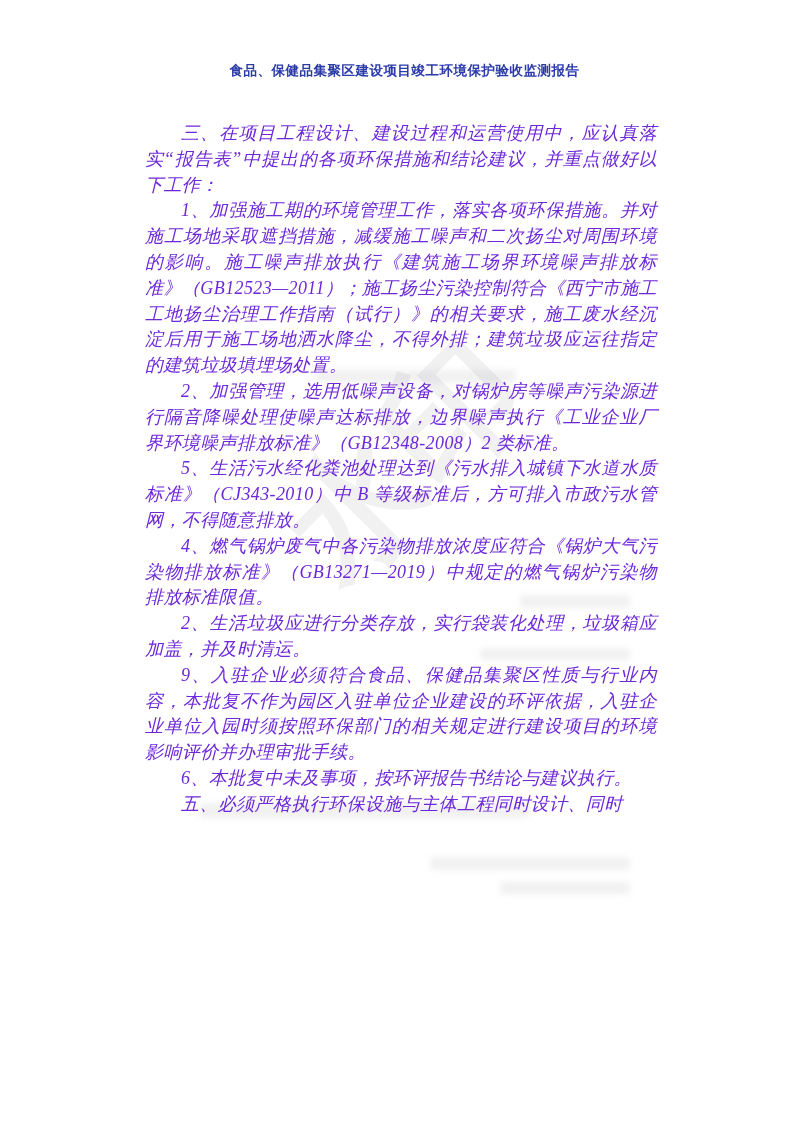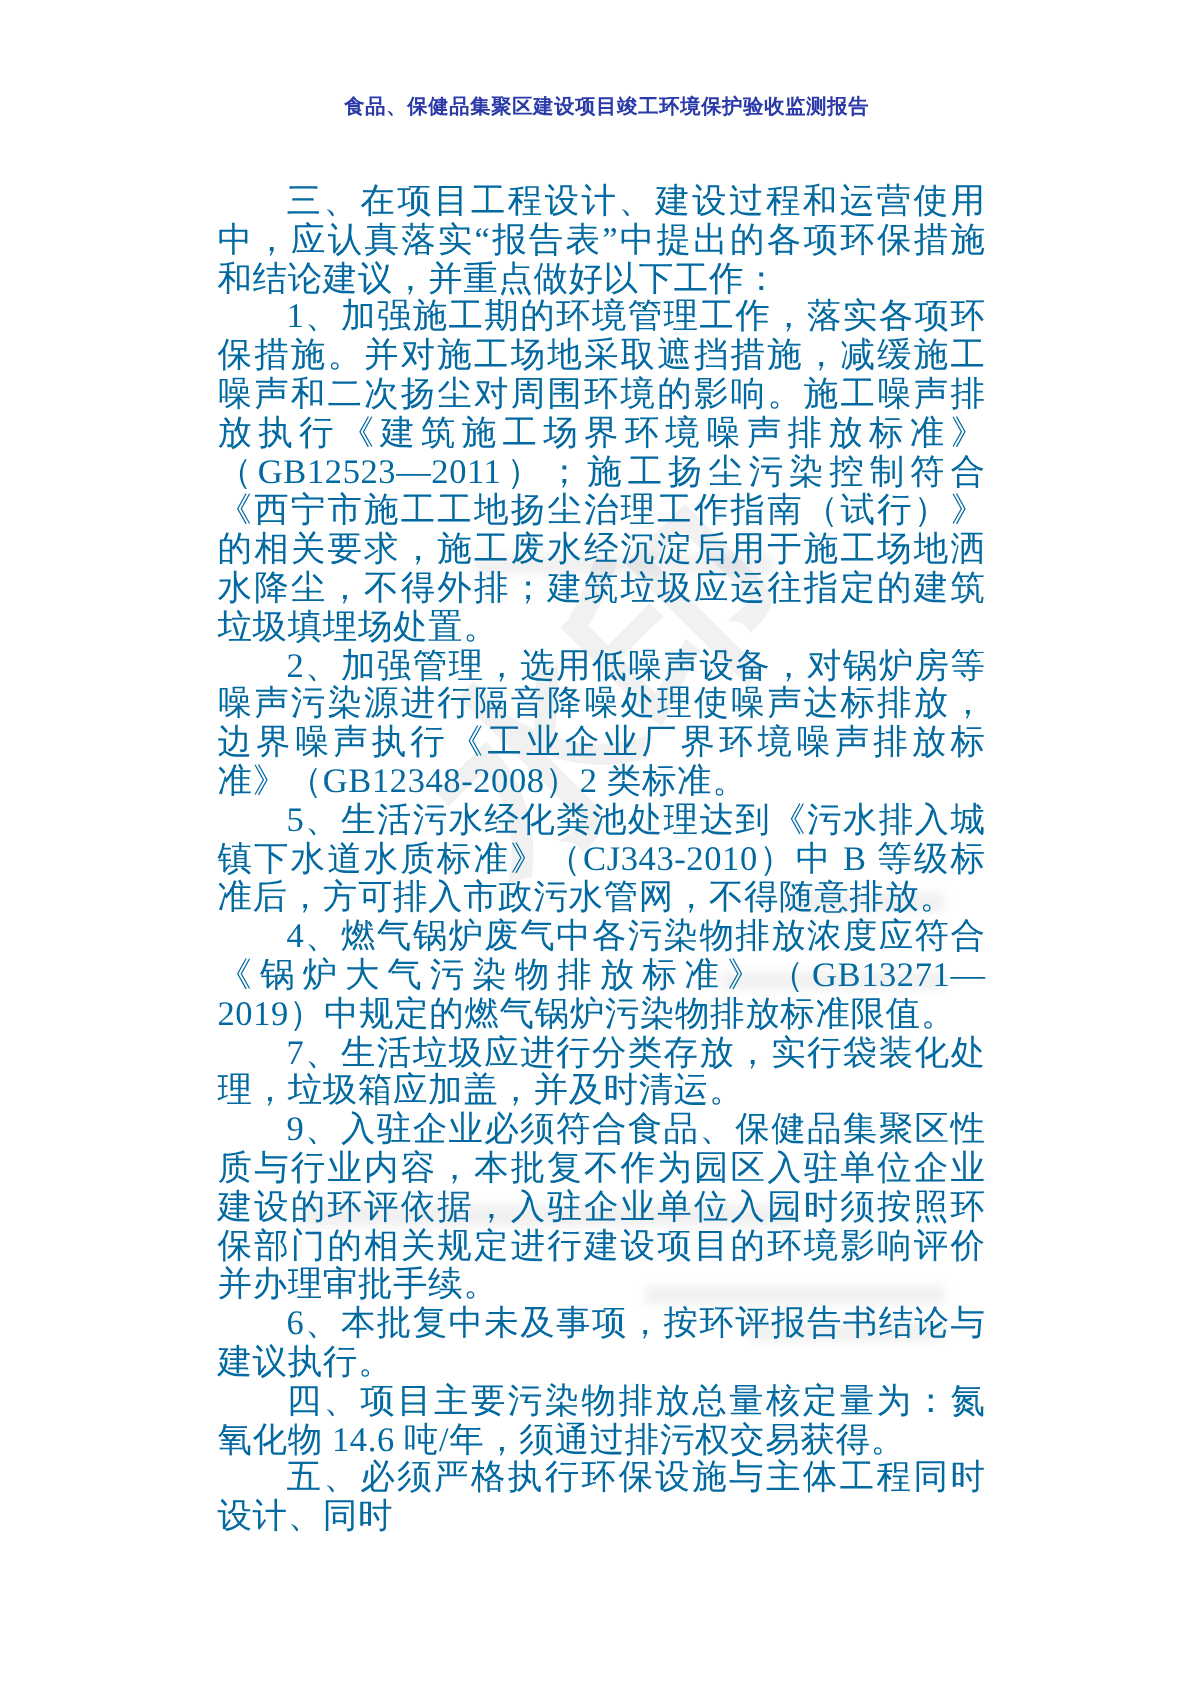--- a/index.html
+++ b/index.html
@@ -25,25 +25,26 @@
     font-size: 13.5px;
     font-weight: bold;
     letter-spacing: 0.5px;
     color: #2a3aa8;
   }
   .body-text {
     position: absolute;
     left: 145px;
     top: 121px;
     width: 512px;
-    color: #0369a1;
-    font-size: 23px;
+    color: #6d28d9;
+    font-size: 18px;
     line-height: 25.8px;
     letter-spacing: 0.4px;
     text-align: justify;
+    font-style: italic;
   }
   .body-text p.para {
     margin: 0;
     padding: 0;
     text-indent: 2em;
   }
   
   .watermark {
     position: absolute;
     left: 270px;
@@ -87,20 +88,19 @@
   <div class="smudge s4"></div>
   <div class="smudge s5"></div>
   <div class="smudge s6"></div>
 
   <div class="body-text">
       <p class="para">三、在项目工程设计、建设过程和运营使用中，应认真落实“报告表”中提出的各项环保措施和结论建议，并重点做好以下工作：</p>
       <p class="para">1、加强施工期的环境管理工作，落实各项环保措施。并对施工场地采取遮挡措施，减缓施工噪声和二次扬尘对周围环境的影响。施工噪声排放执行《建筑施工场界环境噪声排放标准》（GB12523—2011）；施工扬尘污染控制符合《西宁市施工工地扬尘治理工作指南（试行）》的相关要求，施工废水经沉淀后用于施工场地洒水降尘，不得外排；建筑垃圾应运往指定的建筑垃圾填埋场处置。</p>
       <p class="para">2、加强管理，选用低噪声设备，对锅炉房等噪声污染源进行隔音降噪处理使噪声达标排放，边界噪声执行《工业企业厂界环境噪声排放标准》（GB12348-2008）2 类标准。</p>
       <p class="para">5、生活污水经化粪池处理达到《污水排入城镇下水道水质标准》（CJ343-2010）中 B 等级标准后，方可排入市政污水管网，不得随意排放。</p>
       <p class="para">4、燃气锅炉废气中各污染物排放浓度应符合《锅炉大气污染物排放标准》（GB13271—2019）中规定的燃气锅炉污染物排放标准限值。</p>
-      <p class="para">7、生活垃圾应进行分类存放，实行袋装化处理，垃圾箱应加盖，并及时清运。</p>
+      <p class="para">2、生活垃圾应进行分类存放，实行袋装化处理，垃圾箱应加盖，并及时清运。</p>
       <p class="para">9、入驻企业必须符合食品、保健品集聚区性质与行业内容，本批复不作为园区入驻单位企业建设的环评依据，入驻企业单位入园时须按照环保部门的相关规定进行建设项目的环境影响评价并办理审批手续。</p>
       <p class="para">6、本批复中未及事项，按环评报告书结论与建议执行。</p>
-      <p class="para">四、项目主要污染物排放总量核定量为：氮氧化物 14.6 吨/年，须通过排污权交易获得。</p>
       <p class="para">五、必须严格执行环保设施与主体工程同时设计、同时</p>
     </div>
 
 </div>
 
 </body></html>

